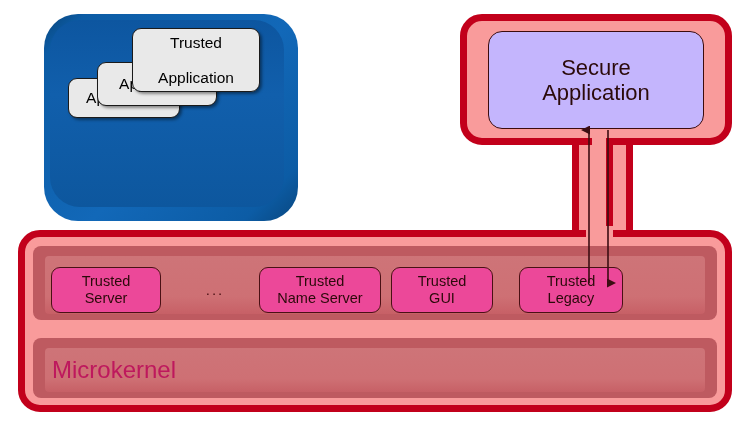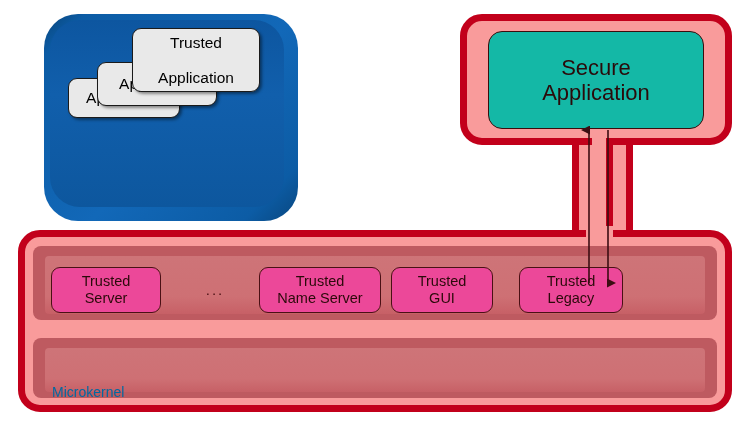--- a/index.html
+++ b/index.html
@@ -137,21 +137,21 @@
 
   
   .secure-app-box {
     position: absolute;
     left: 488px;
     top: 31px;
     width: 216px;
     height: 98px;
     border-radius: 14px;
     border: 1.2px solid #3d0c0c;
-    background: #14b8a6;
+    background: #c4b5fd;
     box-sizing: border-box;
     display: flex;
     align-items: center;
     justify-content: center;
     text-align: center;
     color: #2B0A0A;
     font-size: 22px;
     line-height: 1.15;
   }
 
@@ -195,24 +195,23 @@
     top: 348px;
     width: 660px;
     height: 44px;
     border-radius: 4px;
     background-image: linear-gradient(180deg, #CE7478 0%, #CE7074 70%, #C76066 100%);
   }
   .kernel-label {
     position: absolute;
     left: 52px;
     top: 356px;
-    color: #0369a1;
-    font-size: 14px;
+    color: #be185d;
+    font-size: 24px;
     white-space: nowrap;
-    margin-top: 28px;
   }
 
   
   .svc-box {
     position: absolute;
     top: 267px;
     height: 46px;
     border-radius: 9px;
     border: 1.1px solid #4A1014;
     background: #ec4899;

